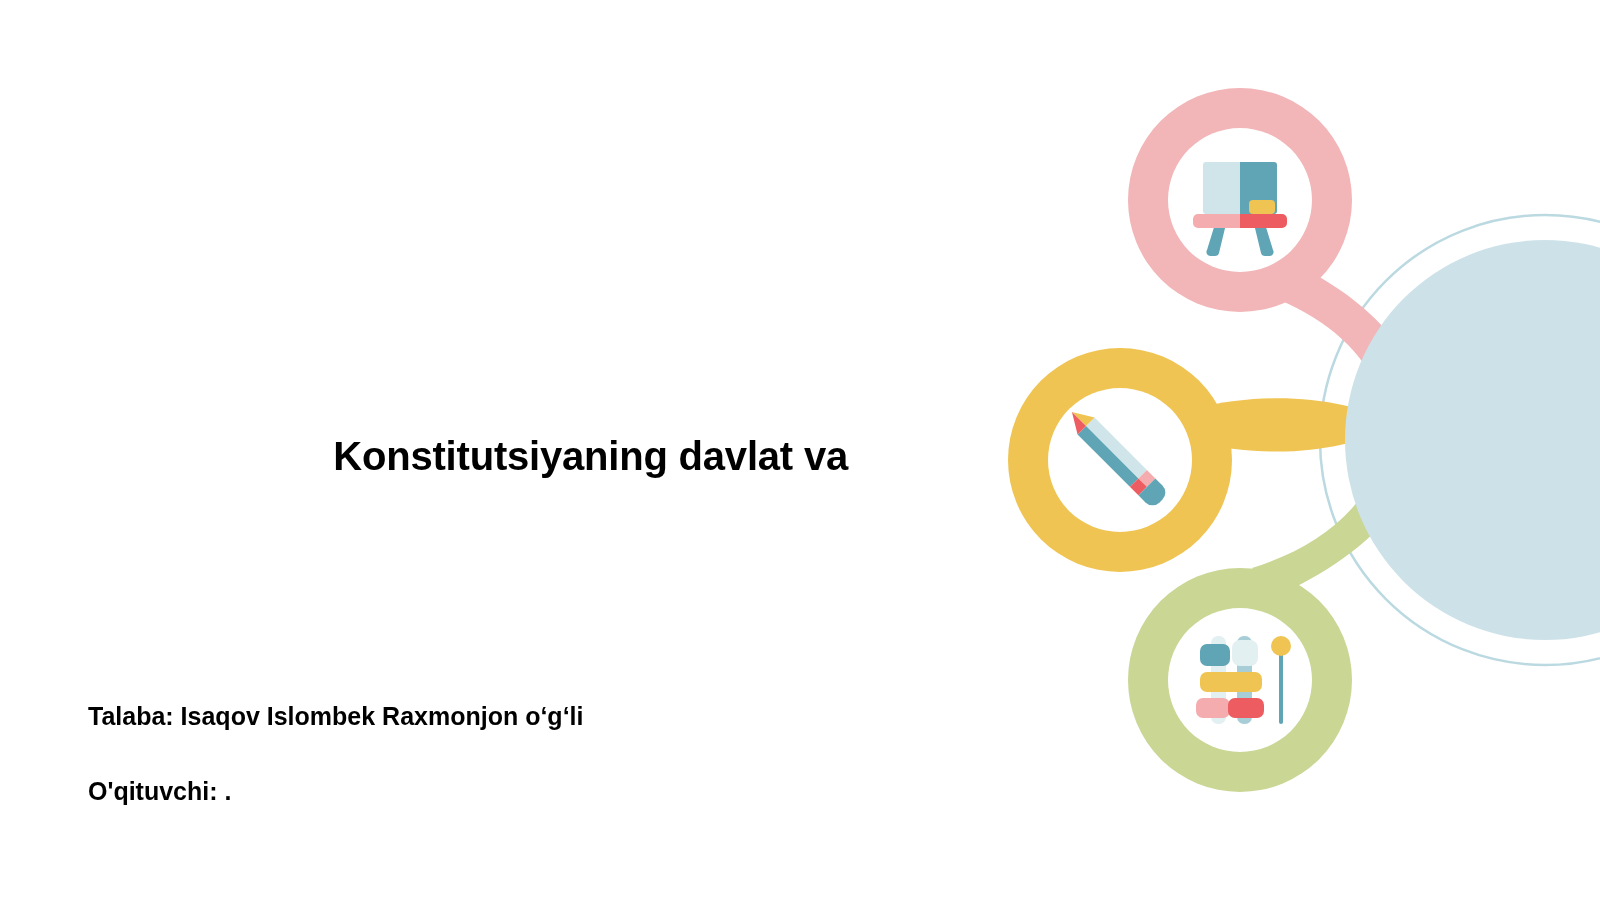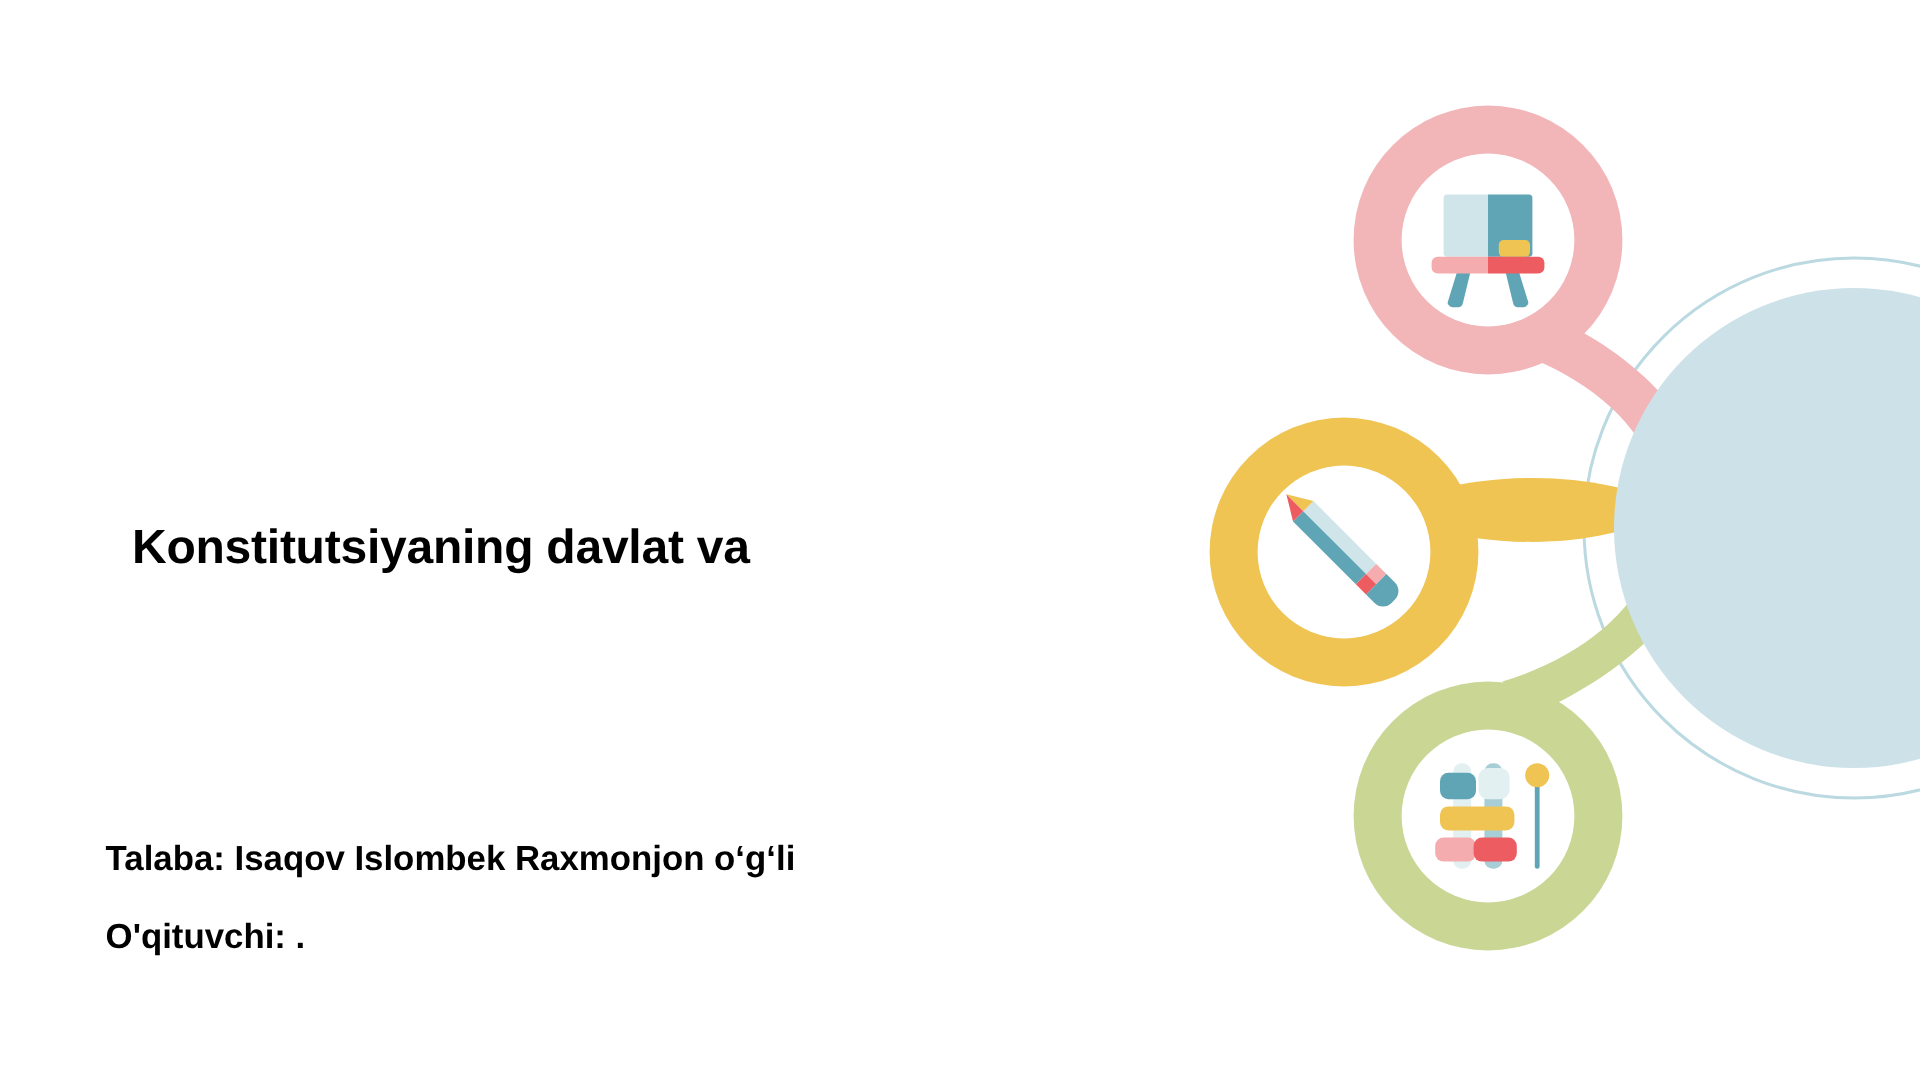--- a/index.html
+++ b/index.html
@@ -36,37 +36,37 @@
   }
   .title-line {
     font-family: "Liberation Sans", sans-serif;
     font-weight: 700;
     font-size: 40px;
     line-height: 48px;
     letter-spacing: -0.2px;
     color: #000000;
     white-space: pre;
   }
-  .title-line.first { padding-left: 22px; }
+  .title-line.first { padding-left: 22px; text-align: right; }
 
   .subtitle-block {
     position: absolute;
     left: 88px;
     top: 700px;
     width: 780px;
   }
   .subtitle-line {
     font-family: "Liberation Sans", sans-serif;
     font-weight: 700;
-    font-size: 29px;
+    font-size: 25px;
     line-height: 32px;
     color: #000000;
     white-space: pre;
   }
-  .subtitle-line + .subtitle-line { margin-top: 33px; }
+  .subtitle-line + .subtitle-line { margin-top: 43px; }
 
   
   .graphic {
     position: absolute;
     left: 960px;
     top: 40px;
     width: 660px;
     height: 820px;
   }
   .graphic svg { display: block; width: 660px; height: 820px; }

